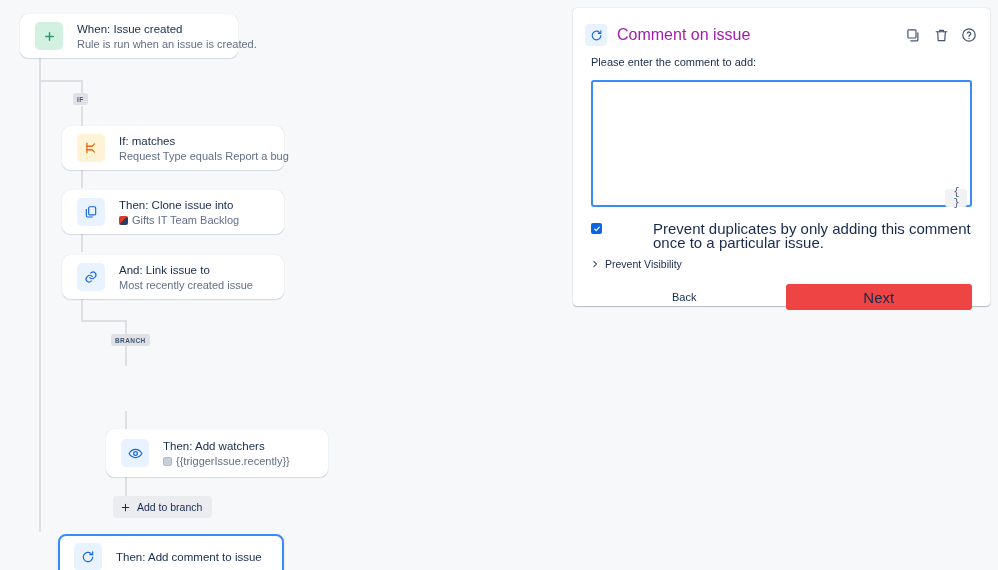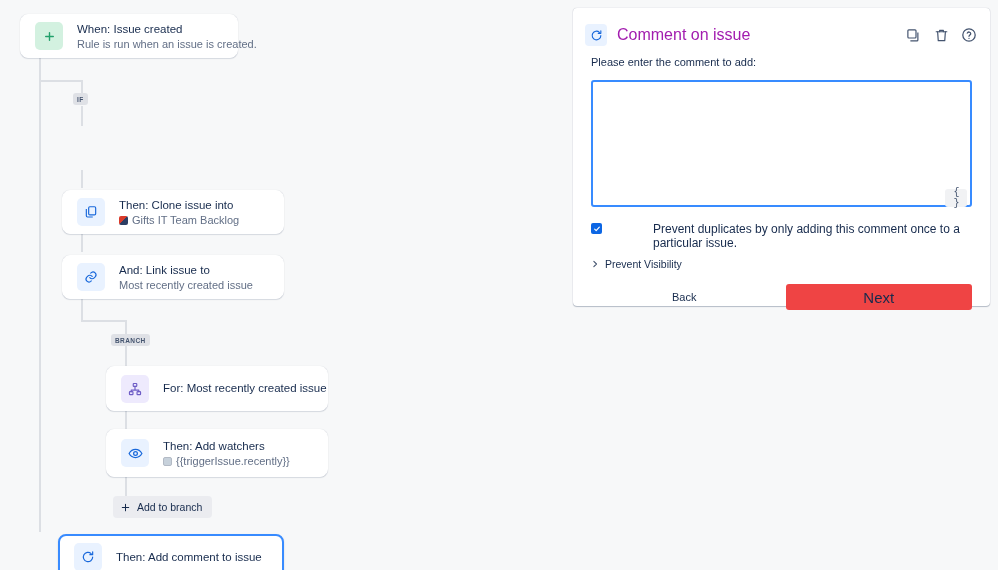--- a/index.html
+++ b/index.html
@@ -187,21 +187,21 @@
   }
   .cbox {
     width: 11px; height: 11px;
     background: #0c66e4;
     border-radius: 2px;
     flex: 0 0 11px;
     margin-right: 7px; margin-top: 1px;
     display: flex; align-items: center; justify-content: center;
     cursor: pointer;
   }
-  .check-label { font-size: 12px; color: #172b4d; line-height: 14px; padding-left: 44px; }
+  .check-label { font-size: 15px; color: #172b4d; line-height: 14px; padding-left: 44px; }
   .disclosure {
     display: flex; align-items: center;
     margin: 8px 6px 0 6px;
     cursor: pointer;
   }
   .disclosure .chev { margin-right: 6px; display: flex; }
   .disclosure-label { font-size: 10.5px; color: #172b4d; }
   .panel-footer {
     display: flex; align-items: center;
     margin: 14px 6px 0 6px;
@@ -252,20 +252,33 @@
         </svg>
       </span>
       <span class="node-text">
         <span class="node-title">When: Issue created</span>
         <span class="node-sub">Rule is run when an issue is created.</span>
       </span>
     </div>
 
     <div class="flow-badge" style="left:73px; top:93px;">IF</div>
 
+    <div class="node" style="left:62px; top:126px; width:222px; height:44px;">
+      <span class="node-icon" style="background:#fef4d5;">
+        <svg width="14" height="14" viewBox="0 0 24 24" fill="none" stroke="#e56910" stroke-width="2.2" stroke-linecap="round" stroke-linejoin="round">
+          <path d="M5 4v16"></path>
+          <path d="M5 9h9l4-4"></path>
+          <path d="M5 15h9l4 4"></path>
+        </svg>
+      </span>
+      <span class="node-text">
+        <span class="node-title">If: matches</span>
+        <span class="node-sub">Request Type equals Report a bug</span>
+      </span>
+    </div>
 
     <div class="node" style="left:62px; top:255px; width:222px; height:44px;">
       <span class="node-icon" style="background:#e9f2ff;">
         <svg width="14" height="14" viewBox="0 0 24 24" fill="none" stroke="#1868db" stroke-width="2" stroke-linecap="round">
           <path d="M10 13a5 5 0 0 0 7.5.5l2-2a5 5 0 0 0-7-7l-1 1"></path>
           <path d="M14 11a5 5 0 0 0-7.5-.5l-2 2a5 5 0 0 0 7 7l1-1"></path>
         </svg>
       </span>
       <span class="node-text">
         <span class="node-title">And: Link issue to</span>
@@ -284,33 +297,20 @@
         <span class="node-title">Then: Clone issue into</span>
         <span class="node-sub">
           <i class="sub-chip" style="background:linear-gradient(135deg,#d93a2a 0 50%,#2c3e63 50% 100%);"></i>
           <span>Gifts IT Team Backlog</span>
         </span>
       </span>
     </div>
 
     <div class="flow-badge" style="left:111px; top:334px;">BRANCH</div>
 
-    <div class="node" style="left:106px; top:366px; width:222px; height:45px;">
-      <span class="node-icon" style="background:#eeeafd;">
-        <svg width="14" height="14" viewBox="0 0 24 24" fill="none" stroke="#6e5dc6" stroke-width="2" stroke-linecap="round" stroke-linejoin="round">
-          <rect x="9" y="2.5" width="6" height="5" rx="1"></rect>
-          <rect x="2.5" y="16.5" width="6" height="5" rx="1"></rect>
-          <rect x="15.5" y="16.5" width="6" height="5" rx="1"></rect>
-          <path d="M12 7.5v4M5.5 16.5v-2.5h13v2.5M12 11.5v2.5"></path>
-        </svg>
-      </span>
-      <span class="node-text">
-        <span class="node-title">For: Most recently created issue</span>
-      </span>
-    </div>
 
     <div class="node" style="left:106px; top:429px; width:222px; height:48px;">
       <span class="node-icon" style="background:#e9f2ff;">
         <svg width="15" height="15" viewBox="0 0 24 24" fill="none" stroke="#1868db" stroke-width="2">
           <path d="M1.8 12S5.5 5.5 12 5.5 22.2 12 22.2 12 18.5 18.5 12 18.5 1.8 12 1.8 12z"></path>
           <circle cx="12" cy="12" r="3"></circle>
         </svg>
       </span>
       <span class="node-text">
         <span class="node-title">Then: Add watchers</span>

